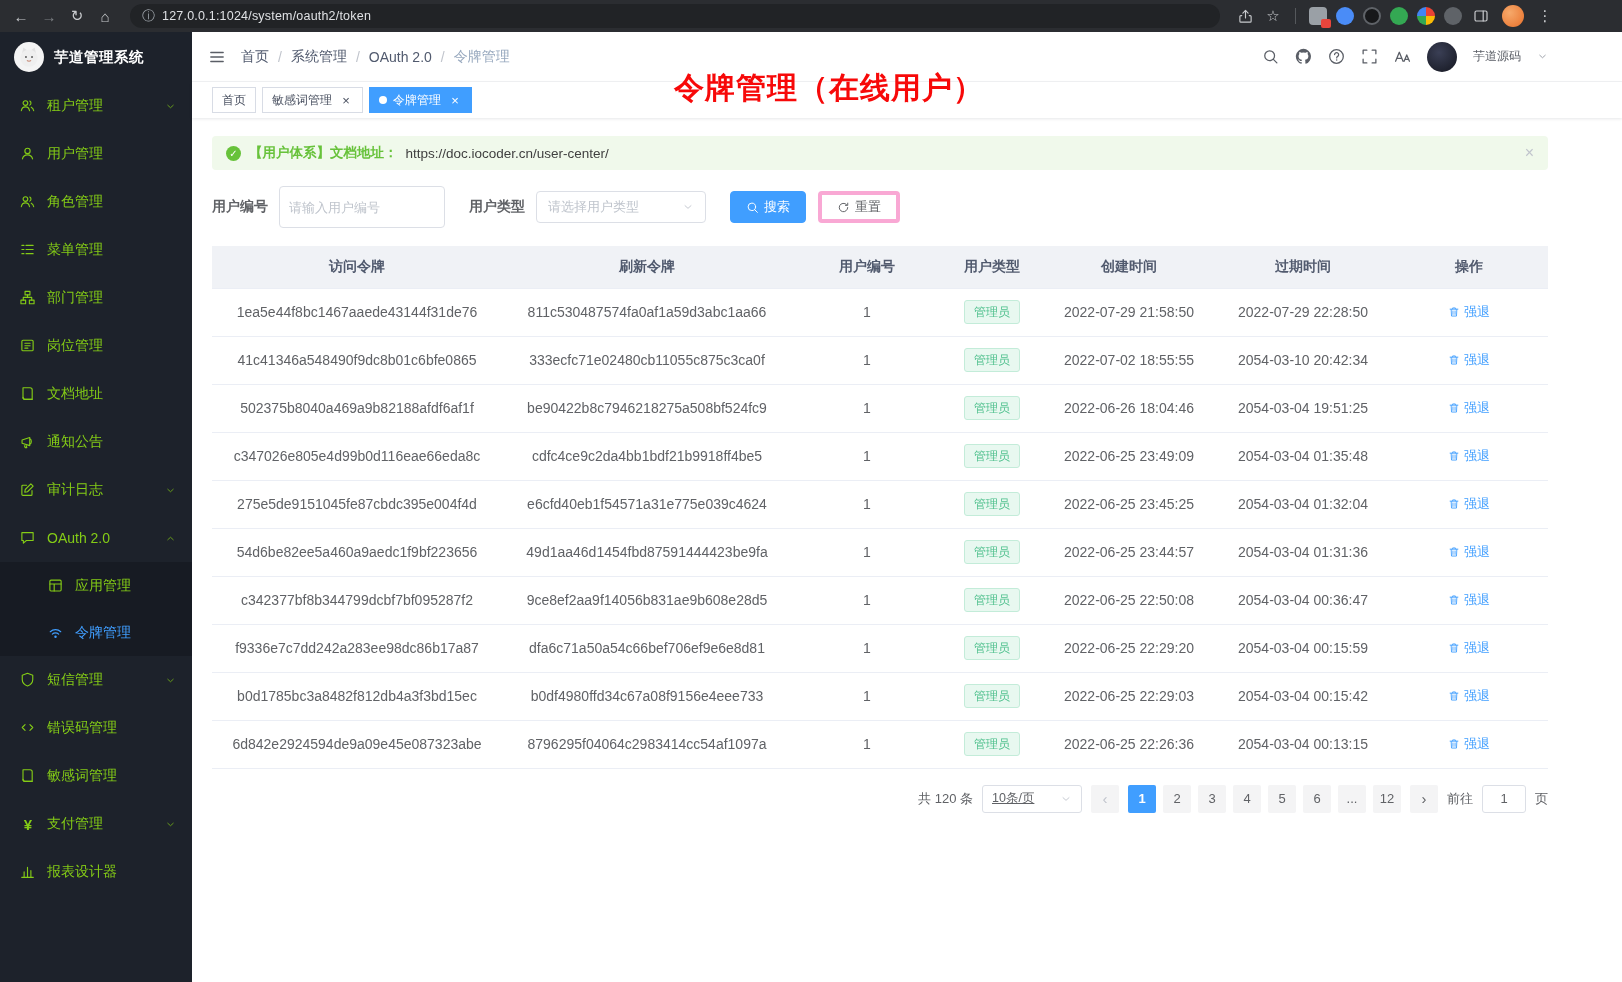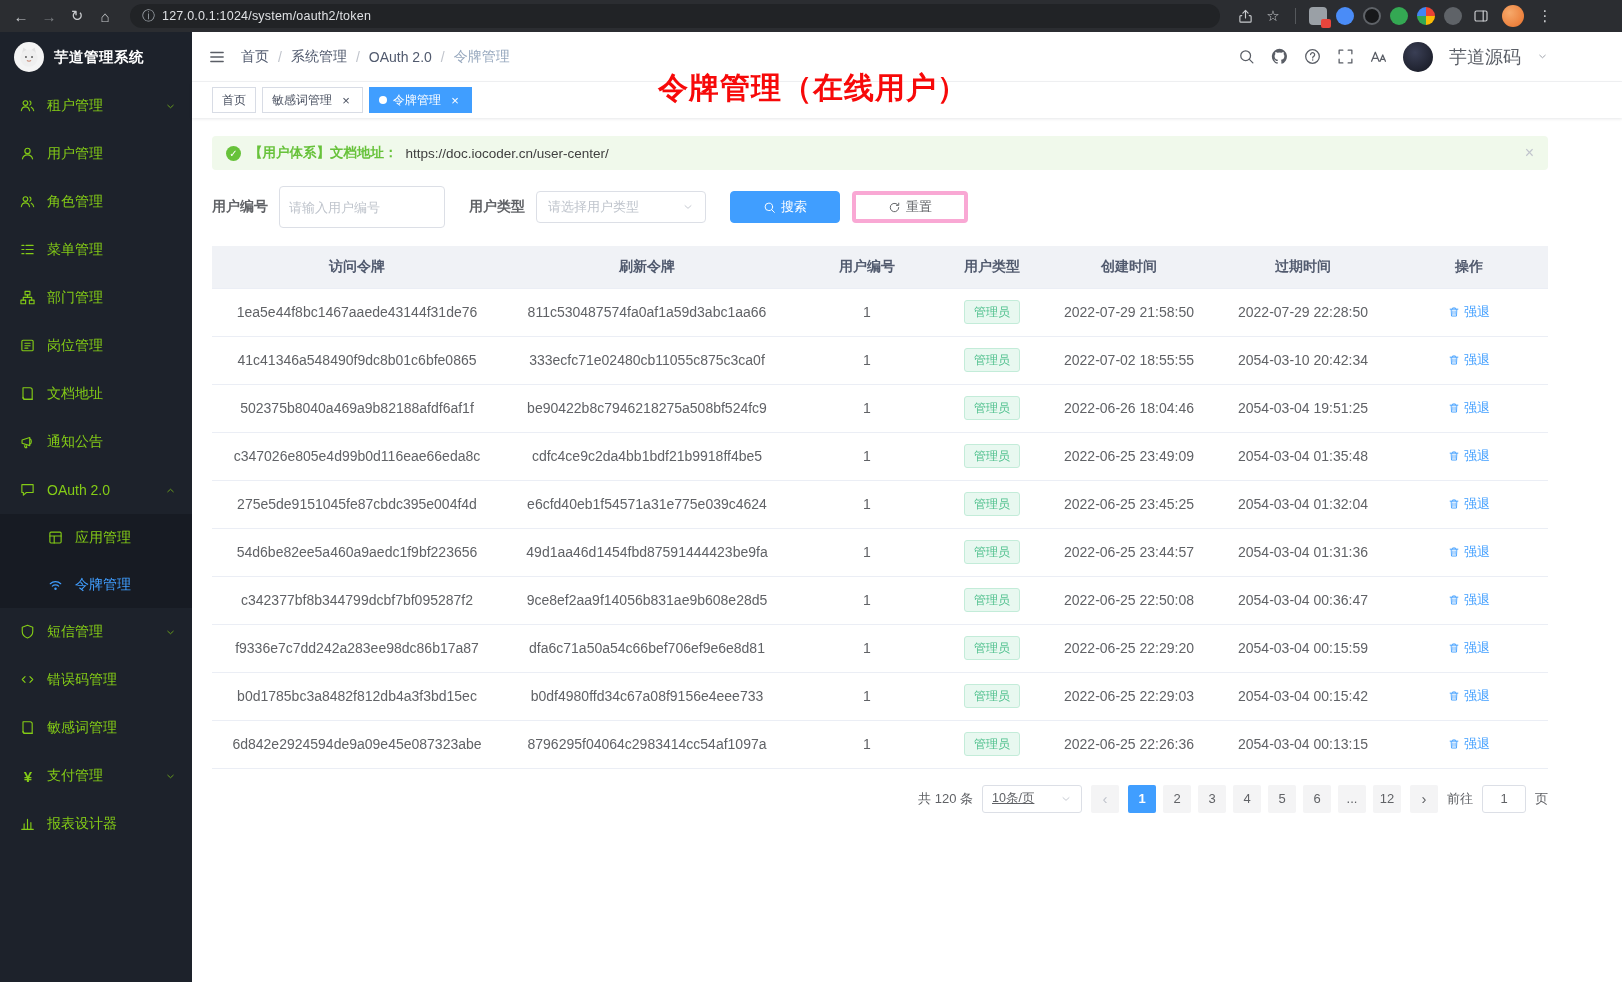--- a/index.html
+++ b/index.html
@@ -44,34 +44,34 @@
   .icw svg { width:15px; height:15px; }
   .ic-text { width:16px; margin-right:11px; font-weight:700; font-size:15px; text-align:center; flex-shrink:0; }
   .mi-label { flex:1; overflow:hidden; text-overflow:ellipsis; }
   .arrow { margin-left:6px; opacity:.85; transition:transform .2s; }
   .arrow svg { width:11px; height:11px; }
   .arrow.open { transform:rotate(180deg); }
 
   
   .main { flex:1; display:flex; flex-direction:column; background:#fff; position:relative; min-width:0; }
 
-  .red-annotation { position:absolute; top:36px; left:466px; font-size:30px; font-weight:700; color:#f70909; letter-spacing:1px; z-index:20; pointer-events:none; white-space:nowrap; }
+  .red-annotation { position:absolute; top:36px; left:482px; font-size:30px; font-weight:700; color:#f70909; letter-spacing:1px; z-index:20; pointer-events:none; white-space:nowrap; }
 
   .topbar { height:50px; display:flex; align-items:center; padding:0 74px 0 16px; border-bottom:1px solid #f2f3f5; }
   .hamburger { color:#5a5e66; cursor:pointer; }
   .hamburger svg { width:18px; height:18px; }
   .breadcrumb { display:flex; align-items:center; margin-left:15px; font-size:14px; }
   .bc-item { color:#515a6e; cursor:pointer; }
   .bc-item.last { color:#97a8be; cursor:default; }
   .bc-sep { margin:0 9px; color:#c0c4cc; }
   .top-actions { margin-left:auto; display:flex; align-items:center; gap:16px; color:#5a5e66; }
   .ta { cursor:pointer; display:inline-flex; }
   .ta svg { width:17px; height:17px; }
   .avatar { width:30px; height:30px; border-radius:50%; background:radial-gradient(circle at 40% 35%, #3a3f55, #14161f); cursor:pointer; }
-  .uname { font-size:18px; cursor:pointer; }
+  .uname { font-size:12px; cursor:pointer; }
   .caret { color:#8a8f99; cursor:pointer; }
   .caret svg { width:11px; height:11px; }
 
   .tabbar { height:36px; display:flex; align-items:center; gap:6px; padding:0 74px 0 20px; box-shadow:0 1px 3px rgba(0,21,41,.10); position:relative; z-index:2; }
   .tab { height:26px; padding:0 9px; border:1px solid #d8dce5; background:#fff; color:#495060; font-size:12px; display:inline-flex; align-items:center; cursor:pointer; white-space:nowrap; }
   .tab.active { background:#409eff; border-color:#409eff; color:#fff; }
   .tab-dot { width:8px; height:8px; border-radius:50%; background:#fff; margin-right:6px; }
   .tab-close { margin-left:7px; font-size:13px; line-height:1; width:14px; height:14px; display:inline-flex; align-items:center; justify-content:center; border-radius:50%; }
 
   .content { padding:18px 74px 0 20px; flex:1; overflow:hidden; }
@@ -86,21 +86,21 @@
   
   .filters { display:flex; align-items:center; margin-bottom:18px; }
   .f-label { font-weight:700; color:#606266; font-size:14px; margin-right:11px; white-space:nowrap; }
   .f-input { width:166px; height:42px; border:1px solid #dcdfe6; border-radius:4px; padding:0 9px; font-size:13px; color:#ef4444; outline:none; font-family:inherit; }
   .f-input::placeholder { color:#bfc4cc; }
   .f-select { width:170px; height:32px; border:1px solid #dcdfe6; border-radius:4px; display:flex; align-items:center; padding:0 11px; cursor:pointer; background:#fff; }
   .f-select .ph { color:#bfc4cc; font-size:13px; flex:1; }
   .sel-arrow { color:#c0c4cc; }
   .sel-arrow svg { width:12px; height:12px; }
   .ml { margin-left:24px; }
-  .btn { height:32px; border-radius:4px; font-size:13px; display:inline-flex; align-items:center; gap:5px; padding:0 32px; cursor:pointer; font-family:inherit; }
+  .btn { height:32px; border-radius:4px; font-size:13px; display:inline-flex; align-items:center; gap:5px; padding:0 15px; cursor:pointer; font-family:inherit; }
   .btn-primary { background:#409eff; border:1px solid #409eff; color:#fff; margin-left:24px; }
   .btn-plain { background:#fff; border:4px solid #f9a8d4; color:#606266; margin-left:12px; }
   .btn svg { width:13px; height:13px; }
 
   
   table { width:100%; border-collapse:collapse; table-layout:fixed; font-size:14px; color:#606266; }
   th { height:42px; background:#f0f2f6; color:#515a6e; font-weight:600; font-size:14px; text-align:center; border-bottom:1px solid #ebeef5; padding:0 4px; white-space:nowrap; }
   td { height:48px; border-bottom:1px solid #ebeef5; text-align:center; padding:0 4px; white-space:nowrap; overflow:hidden; text-overflow:ellipsis; }
   .tag { display:inline-block; padding:0 9px; line-height:22px; font-size:12px; border-radius:3px; color:#4fc08d; background:#e8f8f0; border:1px solid #c3ecd9; }
   .act { color:#409eff; font-size:13px; display:inline-flex; align-items:center; gap:4px; cursor:pointer; }
@@ -250,20 +250,34 @@
             <svg viewBox="0 0 16 16" fill="none" stroke="currentColor" stroke-width="1.2" stroke-linecap="round" stroke-linejoin="round">
               <path d="M2.2 6.4v3.4l8.2 2.6V3.8z"></path>
               <path d="M10.8 5.4c1.7.7 1.7 4.5 0 5.2M4.8 12.6l.7 1.9h1.8l-.7-2.1"></path>
             </svg>
           </span>
           <span class="mi-label">通知公告</span>
         </div>
         <div class="menu-item">
           <span class="icw">
             <svg viewBox="0 0 16 16" fill="none" stroke="currentColor" stroke-width="1.2" stroke-linecap="round" stroke-linejoin="round">
+              <path d="M12.8 9.2v4a1 1 0 01-1 1H3a1 1 0 01-1-1V4.4a1 1 0 011-1h4"></path>
+              <path d="M11.6 2l2.4 2.4-6 6-2.9.5.5-2.9z"></path>
+            </svg>
+          </span>
+          <span class="mi-label">审计日志</span>
+          <span class="arrow">
+            <svg viewBox="0 0 16 16" fill="none" stroke="currentColor" stroke-width="1.2" stroke-linecap="round" stroke-linejoin="round">
+              <path d="M4 6.2l4 3.6 4-3.6"></path>
+            </svg>
+          </span>
+        </div>
+        <div class="menu-item">
+          <span class="icw">
+            <svg viewBox="0 0 16 16" fill="none" stroke="currentColor" stroke-width="1.2" stroke-linecap="round" stroke-linejoin="round">
               <path d="M2 2.8h12v8.4H6.8L3.6 14v-2.8H2z"></path>
             </svg>
           </span>
           <span class="mi-label">OAuth 2.0</span>
           <span class="arrow open">
             <svg viewBox="0 0 16 16" fill="none" stroke="currentColor" stroke-width="1.2" stroke-linecap="round" stroke-linejoin="round">
               <path d="M4 6.2l4 3.6 4-3.6"></path>
             </svg>
           </span>
         </div>

